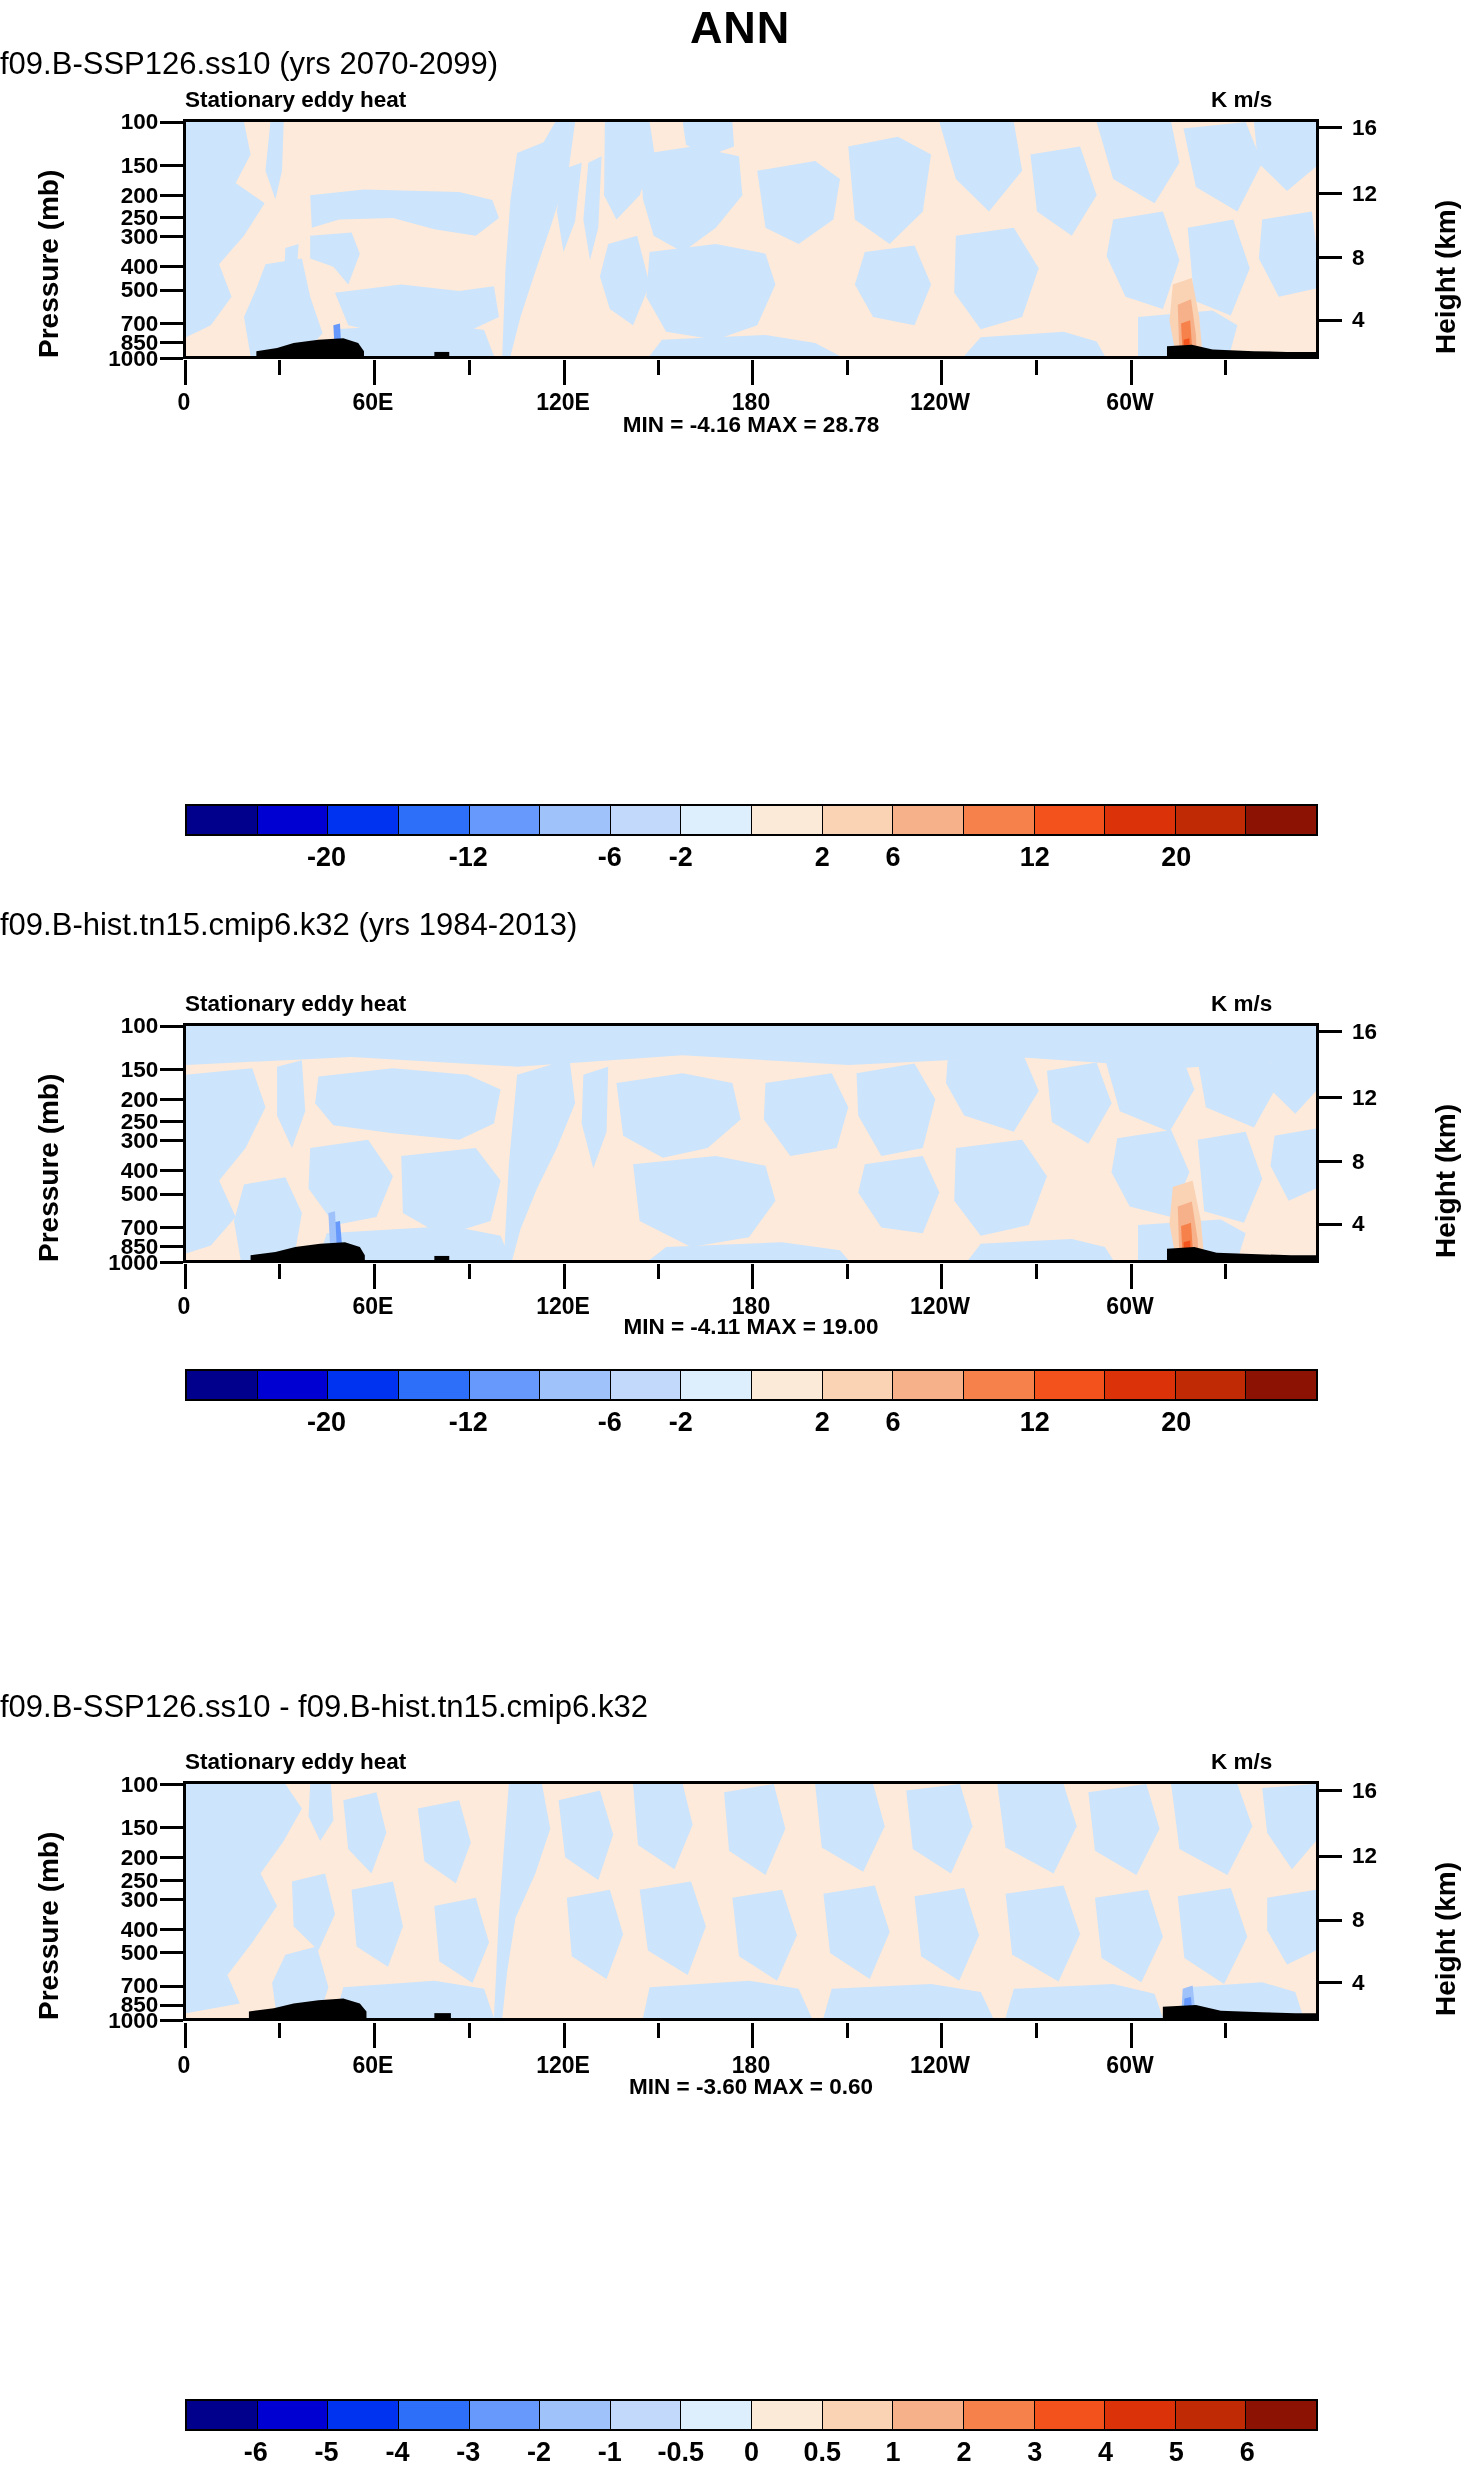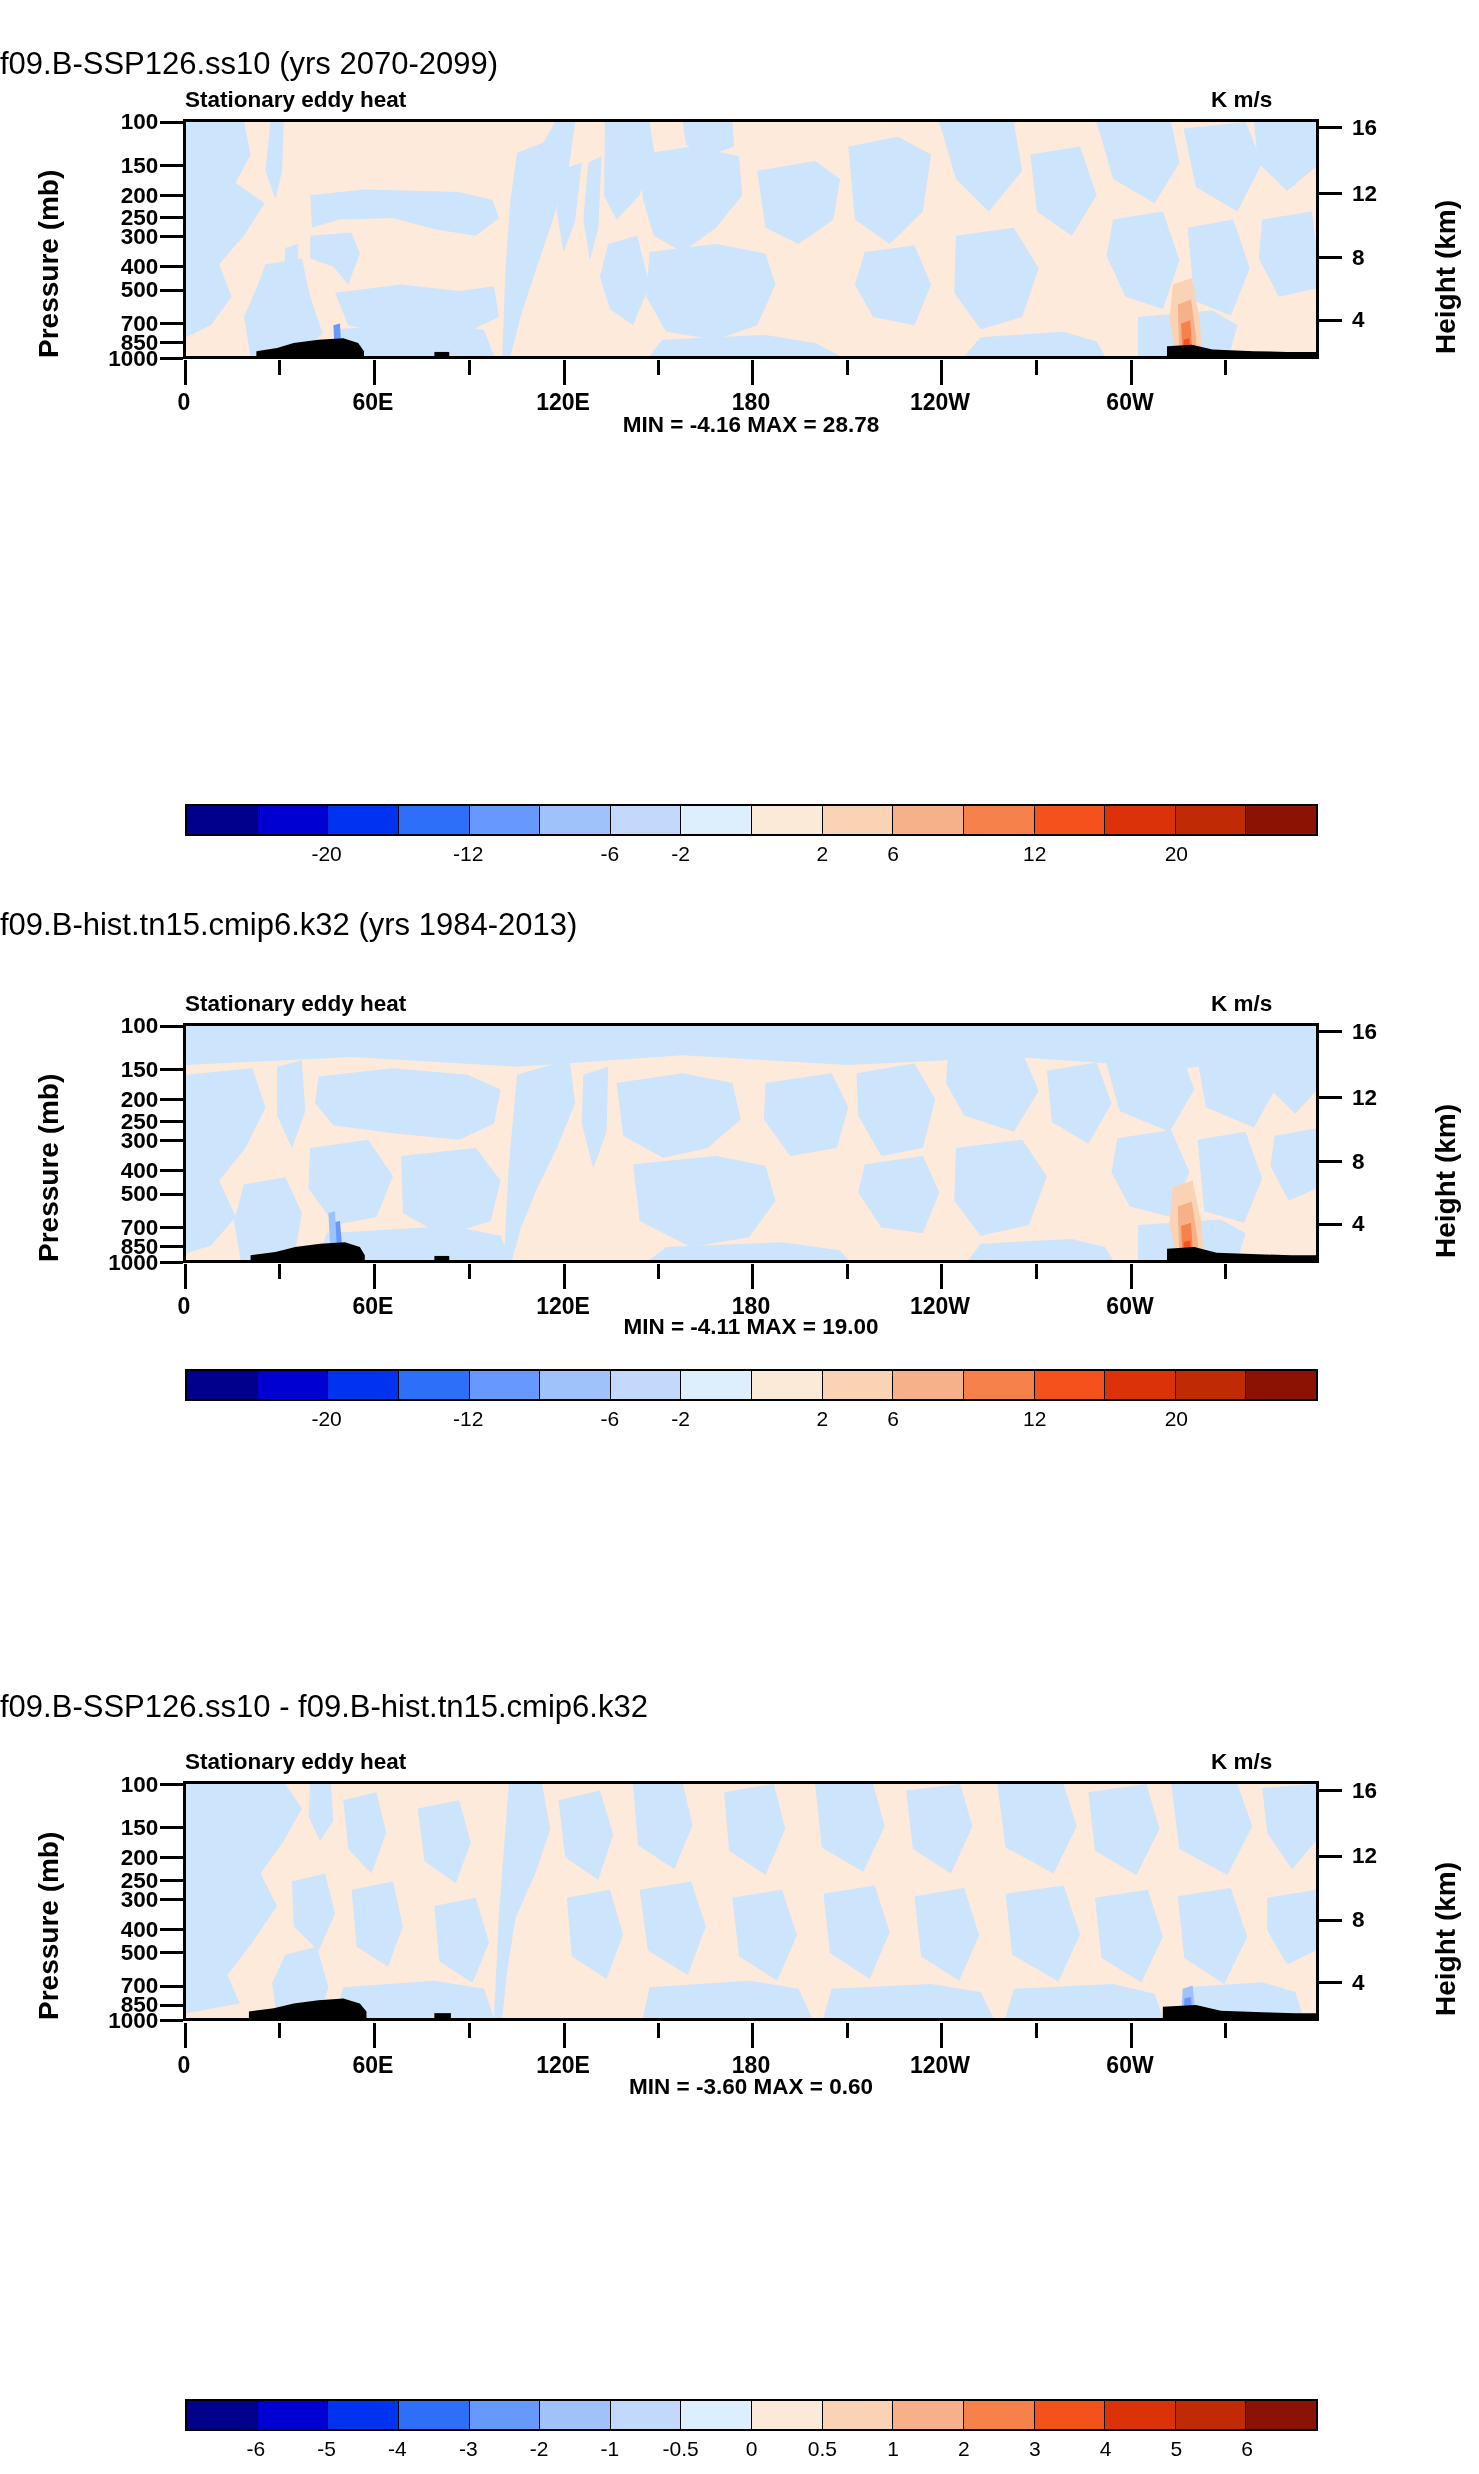--- a/index.html
+++ b/index.html
@@ -67,31 +67,32 @@
     transform:translateX(-50%);
   }
 
   
   .cbar{position:absolute;display:flex;border:2.5px solid #000;box-sizing:border-box;height:32px;}
   .cbar-cell{flex:1 1 0;border-right:0.8px solid #000;}
   .cbar-cell:last-child{border-right:none;}
   .cbar-labels{position:absolute;height:33px;}
   .cbar-lab{
     position:absolute;transform:translateX(-50%);
-    font-size:21px;font-weight:normal;white-space:nowrap;
+    font-size:27px;font-weight:bold;white-space:nowrap;
   }
 
   
   .field{position:absolute;left:0;top:0;width:100%;height:100%;}
 </style>
 </head>
 <body>
 
 <div class="page">
 
+  <div class="main-title">ANN</div>
 
   <div class="panel" style="top:0;height:899px;">
     <div class="panel-title" style="top:46px;">f09.B-SSP126.ss10 (yrs 2070-2099)</div>
 
     <div class="lbl-left" style="left:185px;top:87px;">Stationary eddy heat</div>
     <div class="lbl-right" style="left:1211px;top:87px;">K m/s</div>
 
     <div class="plot" style="left:183px;top:119px;width:1136px;height:241px;height:240px;">
       <svg class="field" viewBox="0 0 1365 288" preserveAspectRatio="none">
         <rect x="0" y="0" width="1365" height="288" fill="#fdeada"></rect>

